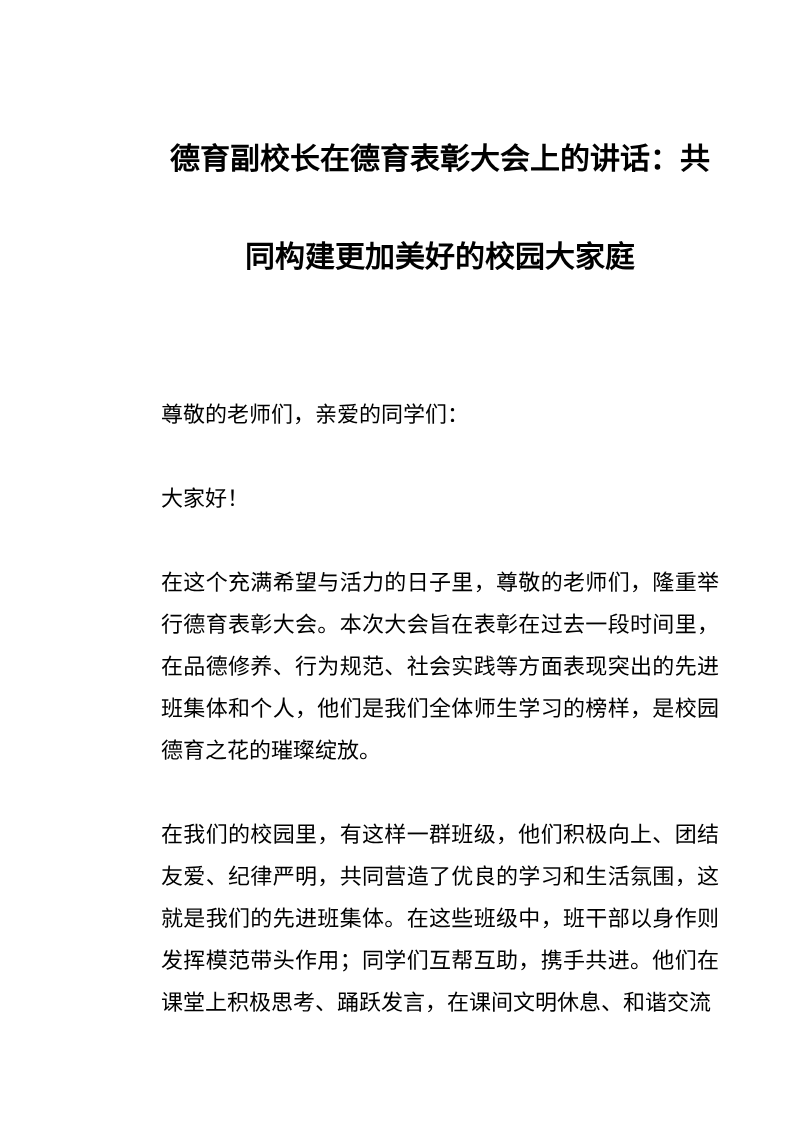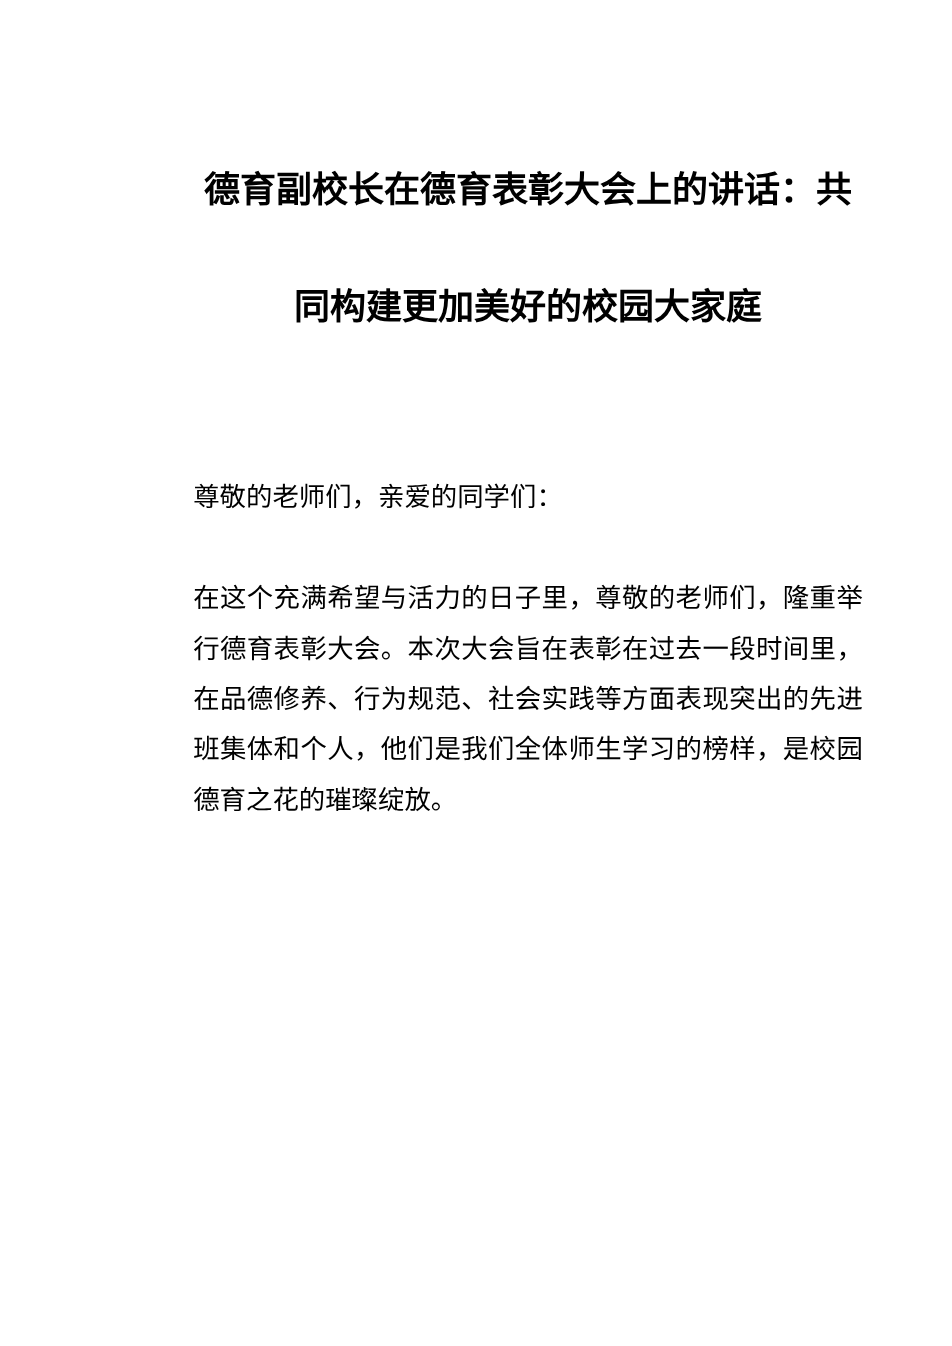--- a/index.html
+++ b/index.html
@@ -46,15 +46,17 @@
     color: #000000;
   }
 </style>
 </head>
 <body>
 
 <div class="page">
   <h1 class="doc-title">德育副校长在德育表彰大会上的讲话：共同构建更加美好的校园大家庭</h1>
   <div class="doc-body">
     <p>尊敬的老师们，亲爱的同学们：</p>
+    <p>大家好！</p>
     <p>在这个充满希望与活力的日子里，尊敬的老师们，隆重举行德育表彰大会。本次大会旨在表彰在过去一段时间里，在品德修养、行为规范、社会实践等方面表现突出的先进班集体和个人，他们是我们全体师生学习的榜样，是校园德育之花的璀璨绽放。</p>
+    <p>在我们的校园里，有这样一群班级，他们积极向上、团结友爱、纪律严明，共同营造了优良的学习和生活氛围，这就是我们的先进班集体。在这些班级中，班干部以身作则发挥模范带头作用；同学们互帮互助，携手共进。他们在课堂上积极思考、踊跃发言，在课间文明休息、和谐交流</p>
   </div>
 </div>
 
 </body></html>

